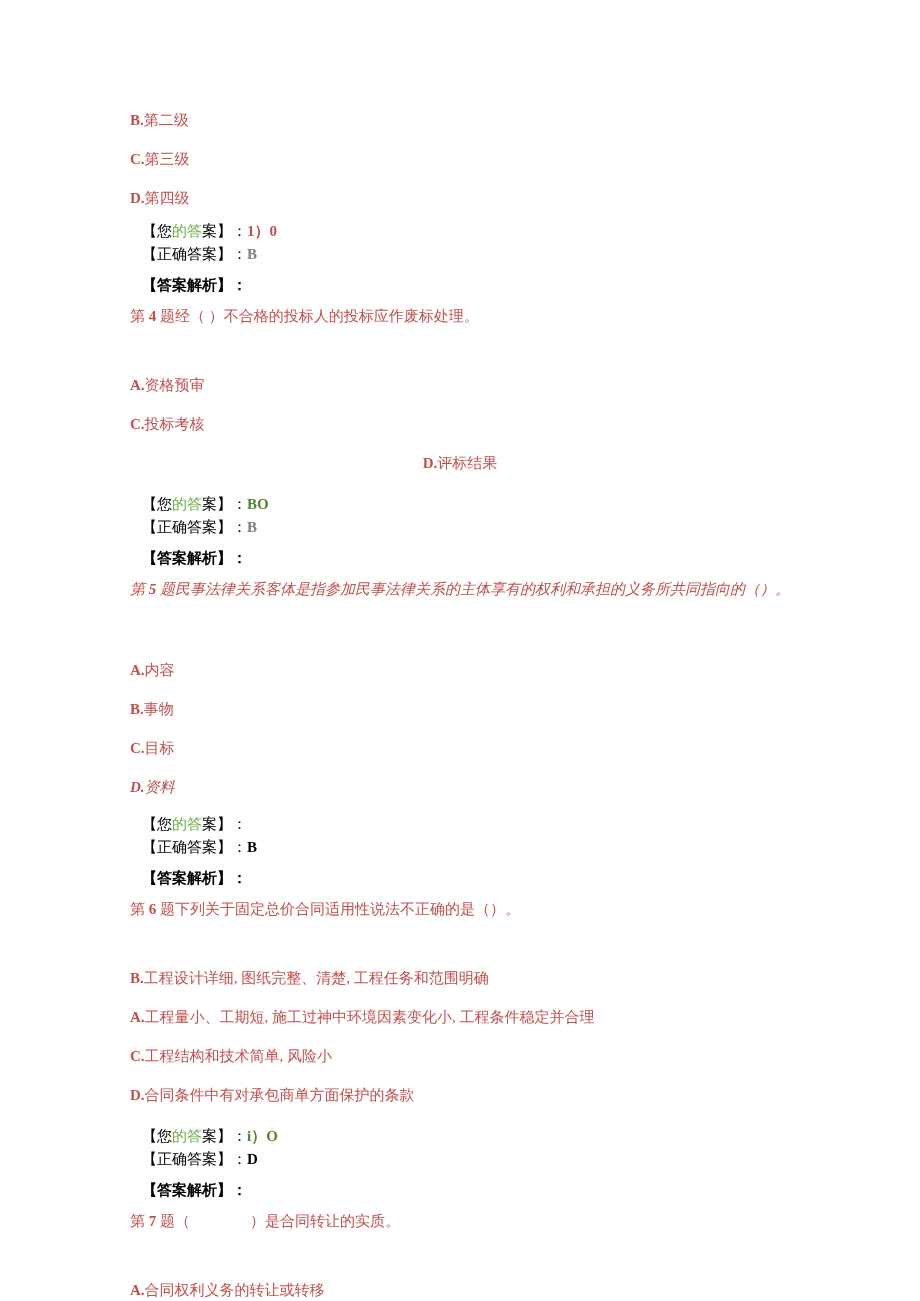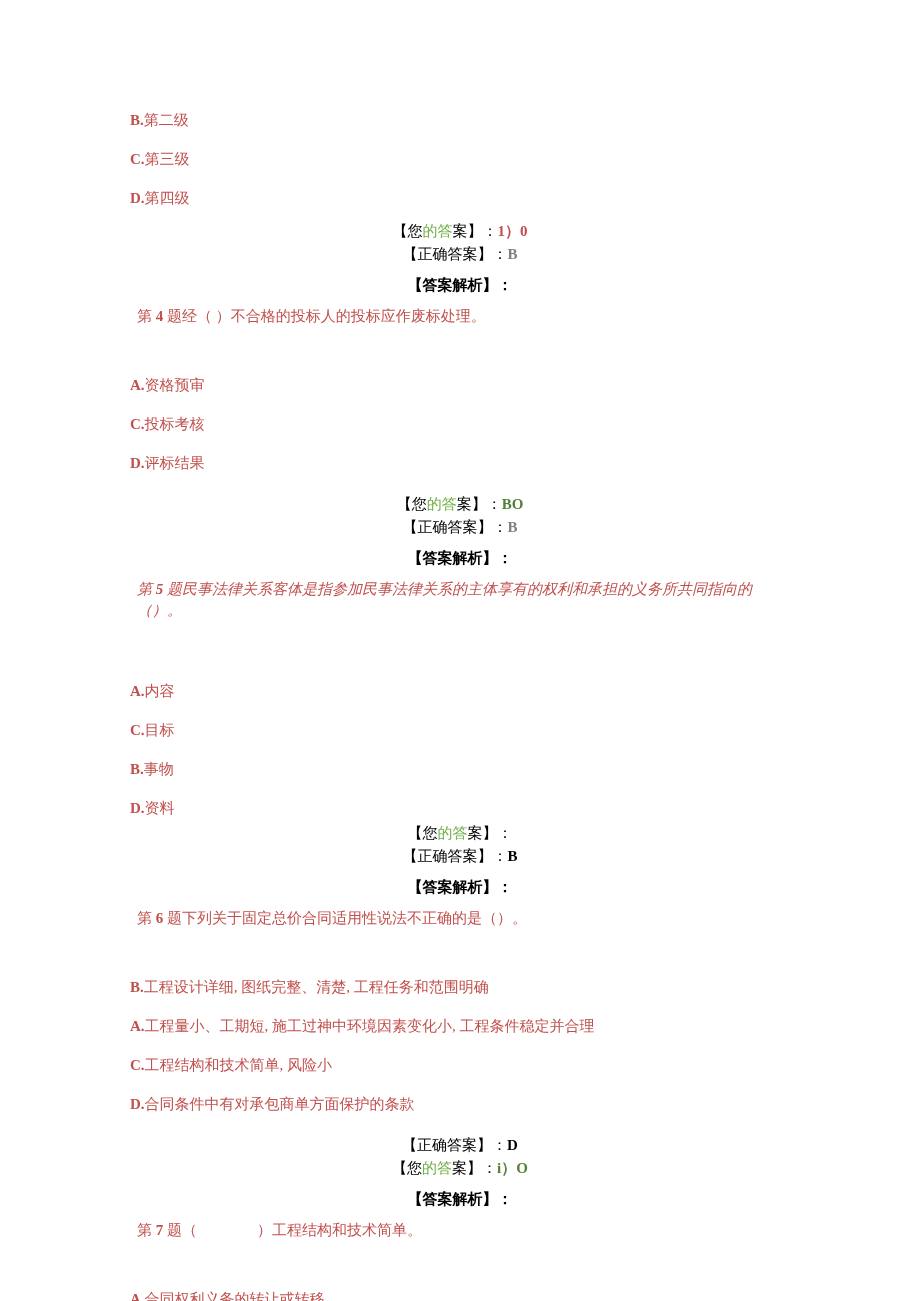--- a/index.html
+++ b/index.html
@@ -21,21 +21,20 @@
     margin: 0 0 18px 0;
     color: #c0504d;
   }
   .option .letter {
     color: #c0504d;
     font-weight: bold;
   }
   .answer-block div {
     color: #000;
     margin: 2px 12px;
-    text-align: center;
   }
   .your-answer-label .green {
     color: #70ad47;
   }
   .your-answer-val {
     color: #c0504d;
     font-weight: bold;
   }
   .your-answer-val.green {
     color: #538135;
@@ -46,21 +45,21 @@
     font-weight: bold;
   }
   .correct-answer-val.strong {
     color: #000;
     font-weight: bold;
   }
   .analysis {
     font-weight: bold;
   }
   .question {
-    margin: 10px 0 48px 7px;
+    margin: 10px 0 48px 0;
     color: #c0504d;
   }
   .question .qnum {
     color: #c0504d;
   }
   .question .qnum b {
     font-weight: bold;
   }
 </style>
 </head>
@@ -89,46 +88,46 @@
 
   <div class="question">
     <span class="qnum">第 <b>4</b> 题</span><span>经（ ）不合格的投标人的投标应作废标处理。</span>
   </div>
   <div class="option">
     <span class="letter">A.</span><span>资格预审</span>
   </div>
   <div class="option">
     <span class="letter">C.</span><span>投标考核</span>
   </div>
-  <div class="option" style="margin-bottom:20px;">
+  <div class="option" style="margin-bottom:20px;text-align:center;">
     <span class="letter">D.</span><span>评标结果</span>
   </div>
   <div class="answer-block">
     <div>
       <span>【您</span><span class="your-answer-label"><span class="green">的答</span></span><span>案】：</span><span class="your-answer-val green">BO</span>
     </div>
     <div>
       <span>【正确答案】：</span><span class="correct-answer-val">B</span>
     </div>
     <div class="analysis" style="margin-top:10px;">【答案解析】：</div>
   </div>
 
   <div class="question" style="margin-bottom:60px;font-style:italic;">
     <span class="qnum">第 <b>5</b> 题</span><span>民事法律关系客体是指参加民事法律关系的主体享有的权利和承担的义务所共同指向的（）。</span>
   </div>
   <div class="option">
     <span class="letter">A.</span><span>内容</span>
   </div>
   <div class="option">
+    <span class="letter">B.</span><span>事物</span>
+  </div>
+  <div class="option">
     <span class="letter">C.</span><span>目标</span>
   </div>
-  <div class="option">
-    <span class="letter">B.</span><span>事物</span>
-  </div>
-  <div class="option" style="margin-bottom:4px;">
+  <div class="option" style="margin-bottom:16px;font-style:italic;">
     <span class="letter">D.</span><span>资料</span>
   </div>
   <div class="answer-block">
     <div>
       <span>【您</span><span class="your-answer-label"><span class="green">的答</span></span><span>案】：</span><span class="your-answer-val"></span>
     </div>
     <div>
       <span>【正确答案】：</span><span class="correct-answer-val strong">B</span>
     </div>
     <div class="analysis" style="margin-top:10px;">【答案解析】：</div>
@@ -144,28 +143,28 @@
     <span class="letter">A.</span><span>工程量小、工期短, 施工过神中环境因素变化小, 工程条件稳定并合理</span>
   </div>
   <div class="option">
     <span class="letter">C.</span><span>工程结构和技术简单, 风险小</span>
   </div>
   <div class="option" style="margin-bottom:20px;">
     <span class="letter">D.</span><span>合同条件中有对承包商单方面保护的条款</span>
   </div>
   <div class="answer-block">
     <div>
-      <span>【正确答案】：</span><span class="correct-answer-val strong">D</span>
+      <span>【您</span><span class="your-answer-label"><span class="green">的答</span></span><span>案】：</span><span class="your-answer-val green">i）O</span>
     </div>
     <div>
-      <span>【您</span><span class="your-answer-label"><span class="green">的答</span></span><span>案】：</span><span class="your-answer-val green">i）O</span>
+      <span>【正确答案】：</span><span class="correct-answer-val strong">D</span>
     </div>
     <div class="analysis" style="margin-top:10px;">【答案解析】：</div>
   </div>
 
   <div class="question">
-    <span class="qnum">第 <b>7</b> 题</span><span>（　　　　）工程结构和技术简单。</span>
+    <span class="qnum">第 <b>7</b> 题</span><span>（　　　　）是合同转让的实质。</span>
   </div>
   <div class="option">
     <span class="letter">A.</span><span>合同权利义务的转让或转移</span>
   </div>
 
 </div>
 
 </body></html>

